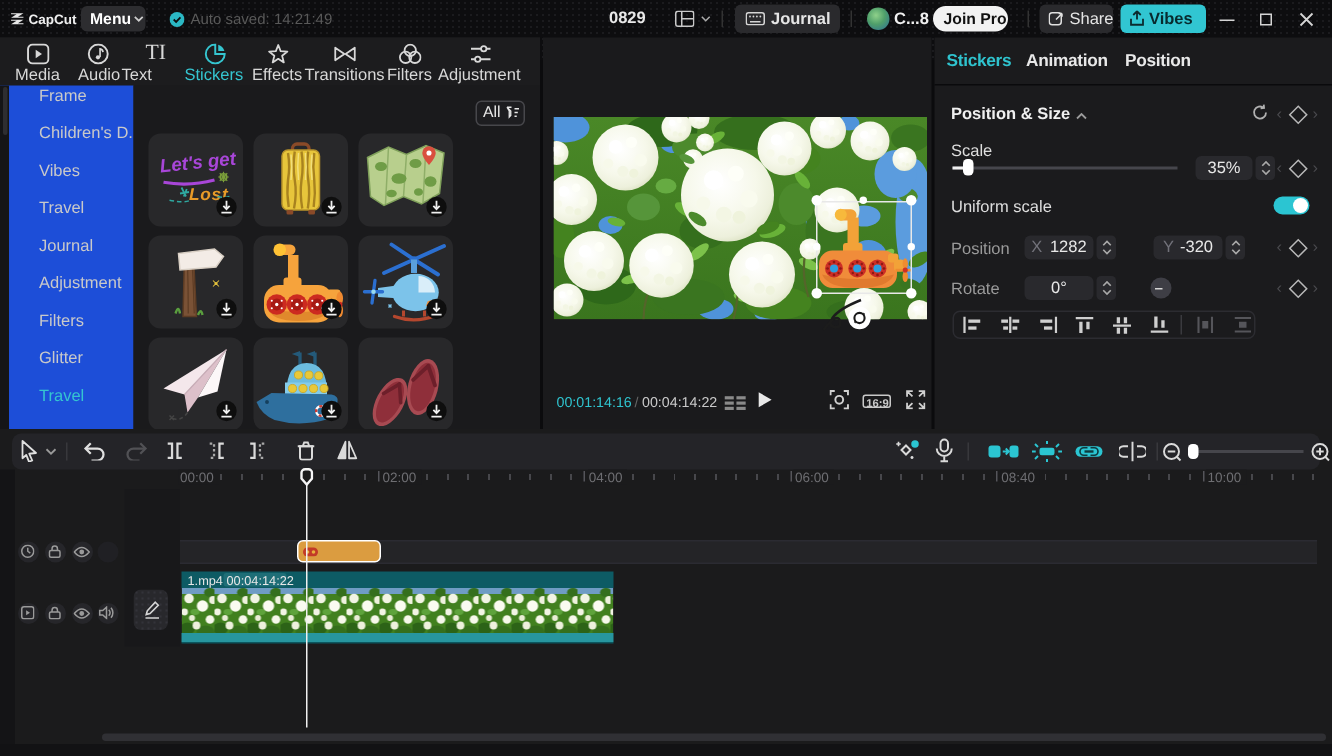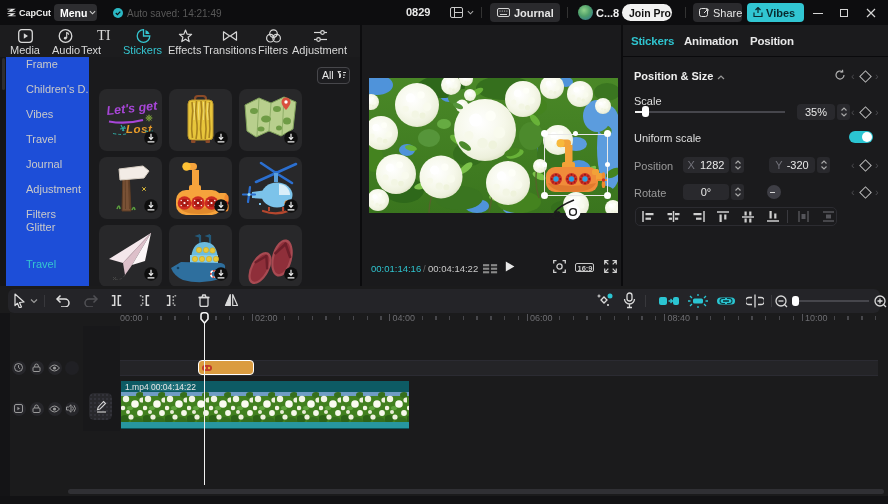--- a/index.html
+++ b/index.html
@@ -152,21 +152,21 @@
       <span class="abs" style="left:292px;top:19px;font-size:11px;color:#d8d8d8">Adjustment</span>
     </div>
     <div id="sidebar" class="abs">
       <div class="sideitem" style="top:1px">Frame</div>
       <div class="sideitem" style="top:26px">Children's D...</div>
       <div class="sideitem" style="top:51px">Vibes</div>
       <div class="sideitem" style="top:76px">Travel</div>
       <div class="sideitem" style="top:101px">Journal</div>
       <div class="sideitem" style="top:126px">Adjustment</div>
       <div class="sideitem" style="top:151px">Filters</div>
-      <div class="sideitem" style="top:164px">Glitter</div>
+      <div class="sideitem" style="top:176px">Glitter</div>
       <div class="sideitem" style="top:201px; color:#35c5d0">Travel</div>
       <div class="abs" style="left:0; top:0; width:6px; height:229px; background:#151517"></div>
         <div class="abs" style="left:1.5px; top:1px; width:3.5px; height:32px; background:#2e2e31; border-radius:2px"></div>
     </div>
     <div id="grid" class="abs">
 
       <div class="abs" style="left:228px;top:10px;width:33px;height:17px;border:1px solid #47474b;border-radius:4px;background:#1d1d20"></div>
       <span class="abs" style="left:233px;top:12px;font-size:10.5px;color:#e8e8e8">All</span>
       <svg class="abs" style="left:248px;top:13px" width="10" height="10" viewBox="0 0 10 10">
           <path d="M1 1.5 L4 1.5 M1 1.5 L2.5 4 L2.5 8 L3.5 7 L3.5 4 Z" stroke="#e8e8e8" stroke-width="0.9" fill="none"></path>

